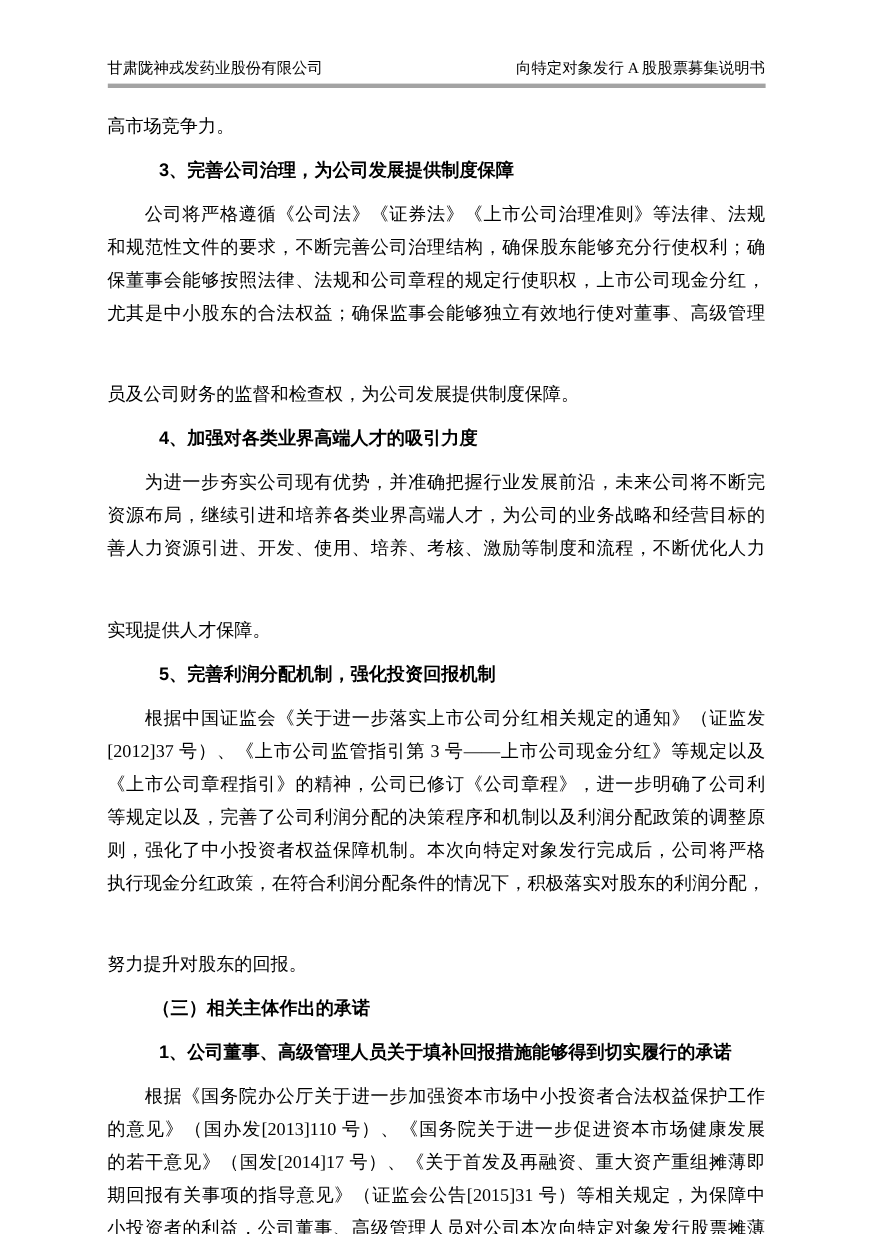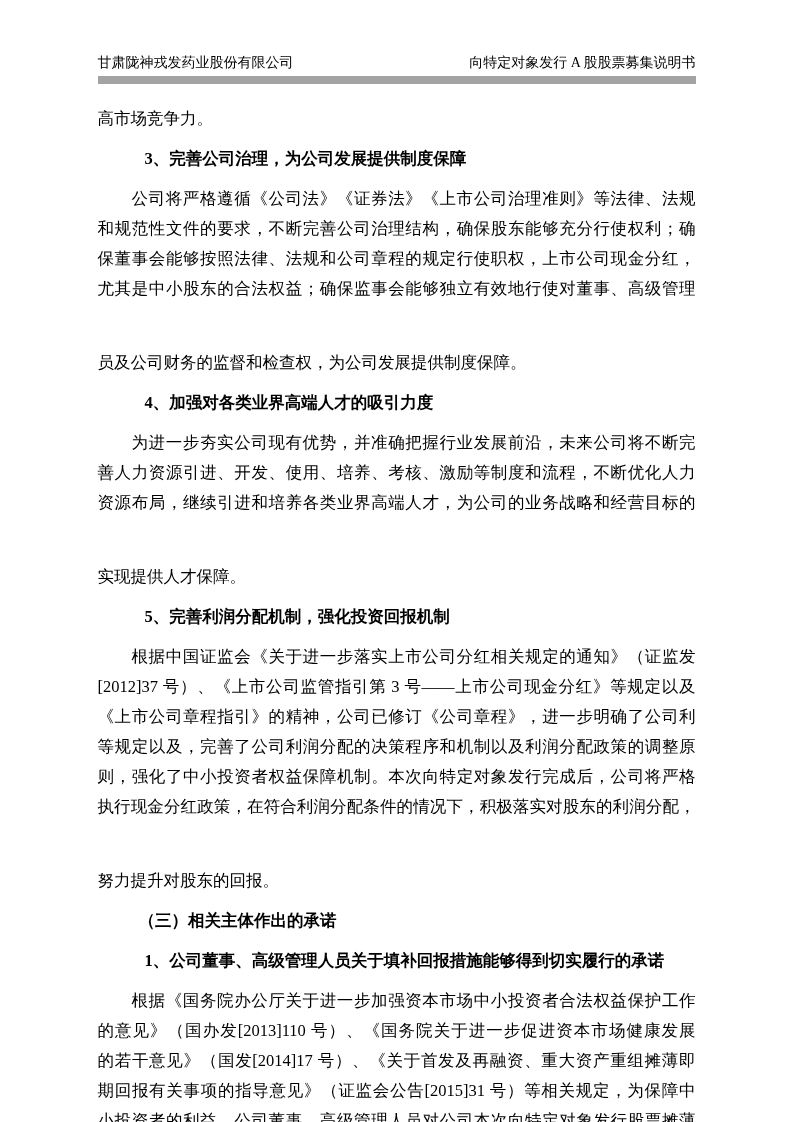--- a/index.html
+++ b/index.html
@@ -11,32 +11,32 @@
     overflow: hidden;
   }
   .content { width: 598px; margin: 0 auto; }
 
   .header {
     display: flex;
     justify-content: space-between;
     align-items: flex-end;
     padding-top: 53px;
     padding-bottom: 4px;
-    border-bottom: 8px solid #a3a3a3;
+    border-bottom: 4px solid #a3a3a3;
     font-size: 14px;
     line-height: 19px;
     white-space: nowrap;
   }
 
   .doc { margin-top: 20px; font-size: 16.5px; }
 
   .cont { line-height: 30px; text-align: left; }
 
   .heading-num, .heading-paren {
-    font-family: Liberation Serif, serif;
+    font-family: Liberation Sans, sans-serif;
     font-weight: bold;
     font-size: 16.5px;
     line-height: 30px;
     margin: 10px 0;
     white-space: nowrap;
   }
   .heading-num { padding-left: 47px; }
   .heading-paren { padding-left: 41px; }
 
   .paragraph { margin: 0; }
@@ -71,22 +71,22 @@
       <div class="paragraph">
         <div class="bline first">公司将严格遵循《公司法》《证券法》《上市公司治理准则》等法律、法规</div>
         <div class="bline">和规范性文件的要求，不断完善公司治理结构，确保股东能够充分行使权利；确</div>
         <div class="bline">保董事会能够按照法律、法规和公司章程的规定行使职权，上市公司现金分红，</div>
         <div class="bline">尤其是中小股东的合法权益；确保监事会能够独立有效地行使对董事、高级管理</div>
         <div class="bline last">员及公司财务的监督和检查权，为公司发展提供制度保障。</div>
       </div>
       <div class="heading-num">4、加强对各类业界高端人才的吸引力度</div>
       <div class="paragraph">
         <div class="bline first">为进一步夯实公司现有优势，并准确把握行业发展前沿，未来公司将不断完</div>
+        <div class="bline">资源布局，继续引进和培养各类业界高端人才，为公司的业务战略和经营目标的</div>
         <div class="bline">善人力资源引进、开发、使用、培养、考核、激励等制度和流程，不断优化人力</div>
-        <div class="bline">资源布局，继续引进和培养各类业界高端人才，为公司的业务战略和经营目标的</div>
         <div class="bline last">实现提供人才保障。</div>
       </div>
       <div class="heading-num">5、完善利润分配机制，强化投资回报机制</div>
       <div class="paragraph">
         <div class="bline first">根据中国证监会《关于进一步落实上市公司分红相关规定的通知》（证监发</div>
         <div class="bline">[2012]37 号）、《上市公司监管指引第 3 号——上市公司现金分红》等规定以及</div>
         <div class="bline">《上市公司章程指引》的精神，公司已修订《公司章程》，进一步明确了公司利</div>
         <div class="bline">等规定以及，完善了公司利润分配的决策程序和机制以及利润分配政策的调整原</div>
         <div class="bline">则，强化了中小投资者权益保障机制。本次向特定对象发行完成后，公司将严格</div>
         <div class="bline">执行现金分红政策，在符合利润分配条件的情况下，积极落实对股东的利润分配，</div>

